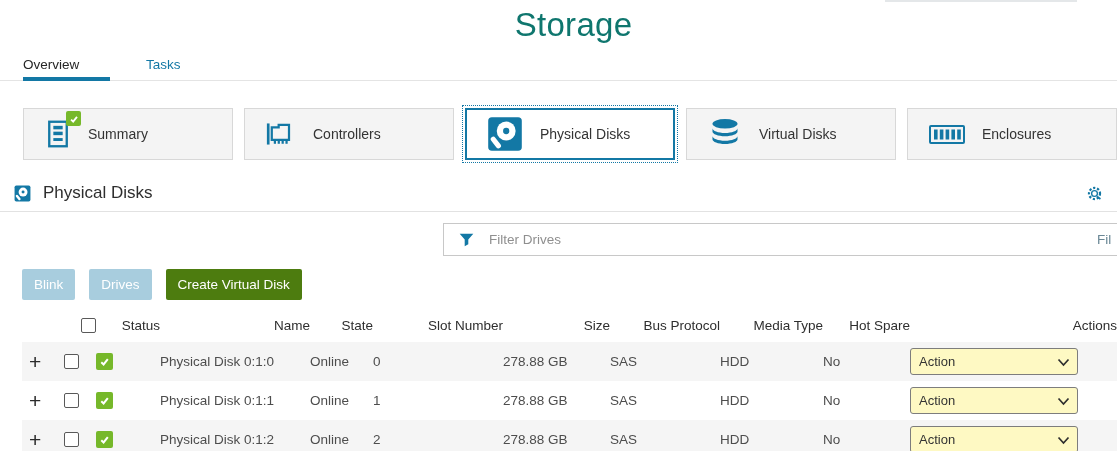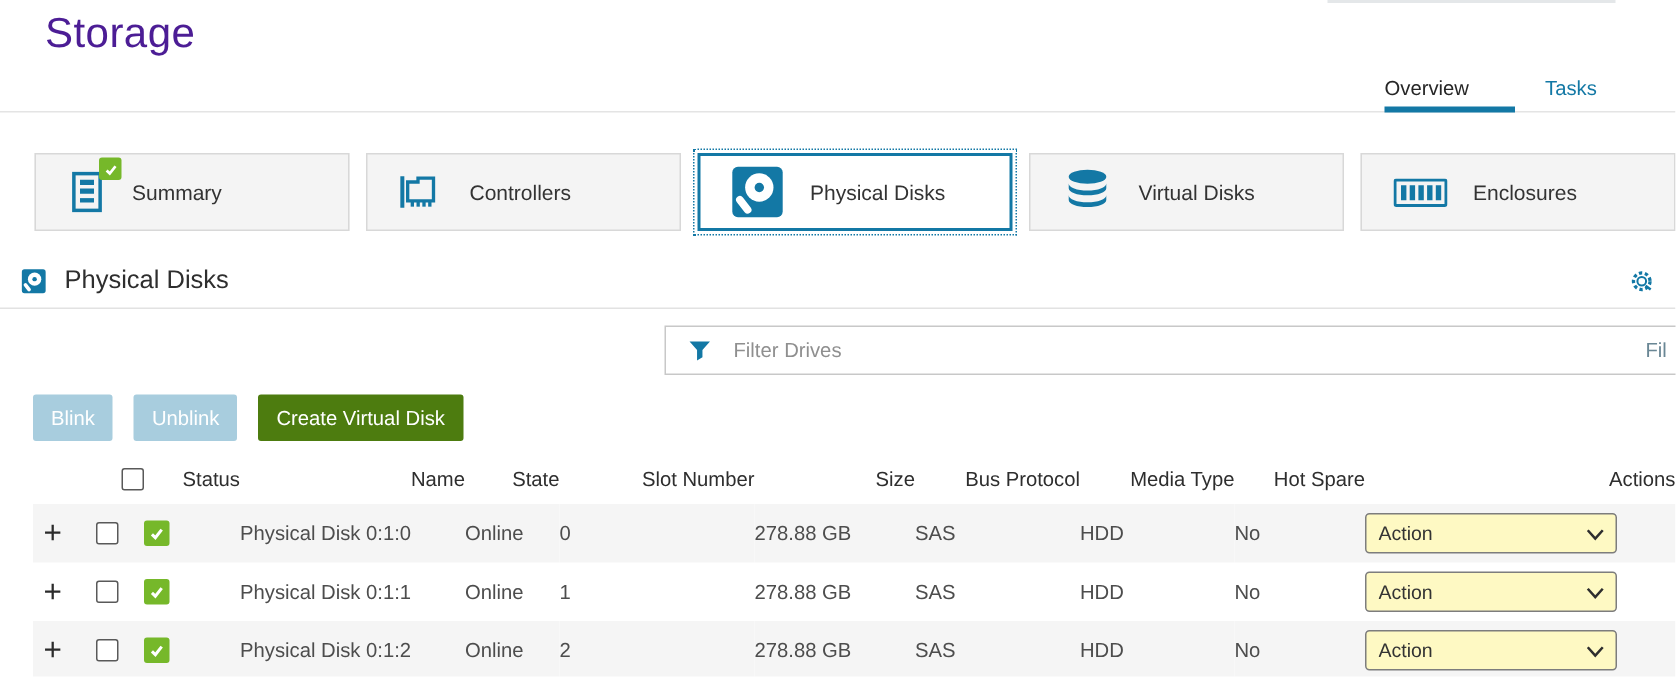--- a/index.html
+++ b/index.html
@@ -3,22 +3,22 @@
 <meta charset="utf-8">
 <style>
   * { box-sizing: border-box; }
   html,body { margin:0; padding:0; }
   body {
     width:1117px; height:451px; overflow:hidden; position:relative;
     background:#ffffff; color:#2e2e2e;
     font-family:"Liberation Sans", sans-serif;
   }
   .top-line { position:absolute; top:0; left:885px; width:192px; height:2px; background:#e4e7e9; }
-  h1.page-title { margin:6px 0 0 30px; font-size:28px; font-weight:300; color:#4c1d95; letter-spacing:.3px; }
-  .tabs { display:flex; gap:20px; margin:12px 0 0 23px;justify-content:flex-end; }
+  h1.page-title { margin:6px 0 0 30px; font-size:33px; font-weight:300; color:#0f766e; letter-spacing:.3px;text-align:center; }
+  .tabs { display:flex; gap:36px; margin:12px 0 0 23px; }
   .tab { position:relative; min-width:87px; text-align:left; font-size:13.5px; line-height:17px;
          padding:0 4px 7px 0; cursor:pointer; color:#1378a5; }
   .tab.active { color:#262626; }
   .tab-underline { position:absolute; left:0; bottom:-1px; width:87px; height:4px; background:#1378a5; }
   .tabs-divider { height:1px; background:#e4e4e4; }
 
   .cards { display:flex; gap:11px; margin:27px 0 0 23px; height:52px; }
   .card { width:210px; height:52px; background:#f4f4f4; border:1px solid #d8d8d8;
           display:flex; align-items:center; gap:17px; padding-left:21px; cursor:pointer; }
   .card.selected { background:#fff; border:2px solid #1378a5; outline:1px dotted #1378a5; outline-offset:2px; padding-left:20px; }
@@ -171,21 +171,21 @@
     <svg width="15" height="14" viewBox="0 0 15 14">
       <path d="M0.7 0.7 H14.3 L9.3 6.4 V11.2 L5.7 13.3 V6.4 Z" fill="#1378a5"></path>
     </svg>
     <input type="text" placeholder="Filter Drives" style="">
     <span class="filter-right">Fil</span>
   </div>
 </div>
 
 <div class="toolbar">
   <button class="btn disabled" disabled="">Blink</button>
-  <button class="btn disabled" disabled="">Unblink</button>
+  <button class="btn disabled" disabled="">Drives</button>
   <button class="btn primary">Create Virtual Disk</button>
 </div>
 
 <table class="disk-table">
   <colgroup>
     <col style="width:42px">
       <col style="width:32px">
       <col style="width:64px">
       <col style="width:150px">
     <col style="width:63px">

